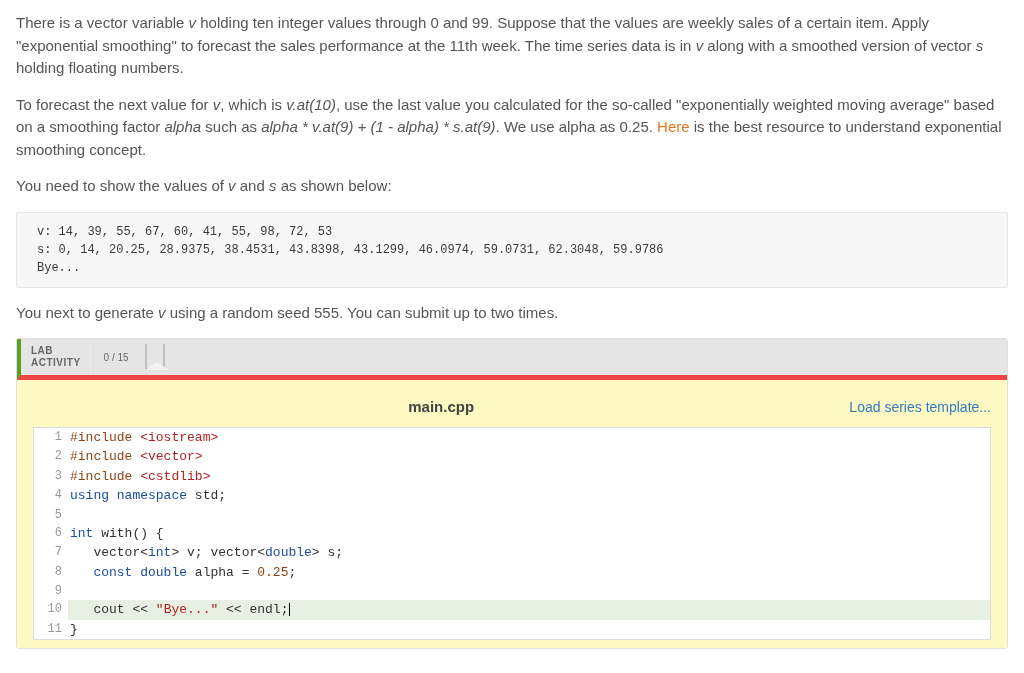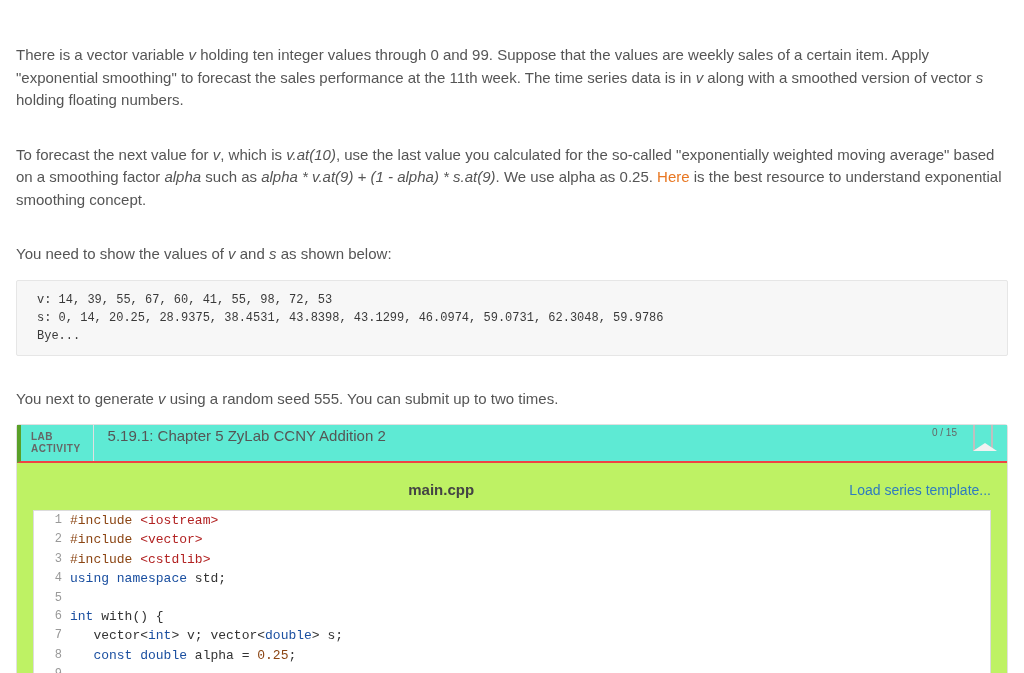--- a/index.html
+++ b/index.html
@@ -1,30 +1,30 @@
 <!DOCTYPE html>
 <html><head>
 <meta charset="utf-8">
 <style>
 * { box-sizing: border-box; margin: 0; padding: 0; }
 body { font-family: Arial, Helvetica, sans-serif; background: #fff; color: #3a3a3a; font-size: 15px; line-height: 1.5; padding: 12px 16px; }
 .content { max-width: 1000px; }
-p { color: #555; margin-bottom: 14px; font-weight: 300; margin-top: 32px; }
+p { color: #555; margin-bottom: 14px; font-weight: 300; }
 em { font-style: italic; }
 .link-orange { color: #e87722; text-decoration: none; }
 .example-box { background: #f7f7f7; border: 1px solid #e6e6e6; border-radius: 2px; padding: 10px 20px; margin: 10px 0 14px 0; font-family: "Courier New", monospace; font-size: 12px; color: #3a3a3a; white-space: pre; overflow-x: auto; }
 .lab-card { border: 1px solid #e0e0e0; border-radius: 3px; margin-top: 10px; background: #fafafa; }
-.lab-header { display: flex; align-items: flex-start; background: #5eead4; border-bottom: 2px solid #ef4444; border-left: 4px solid #5aa028; }
+.lab-header { display: flex; align-items: center; background: #e5e5e5; border-bottom: 5px solid #ef4444; border-left: 4px solid #5aa028; }
 .lab-badge { display: flex; flex-direction: column; justify-content: center; padding: 6px 12px 6px 10px; color: #666; font-size: 10px; font-weight: bold; letter-spacing: 0.5px; line-height: 1.2; border-right: 1px solid #e0e0e0; }
 .lab-title { flex: 1; display: flex; align-items: center; padding: 0 14px; color: #555; font-size: 15px; font-weight: 400; }
 .lab-score { display: flex; align-items: center; padding: 0 10px; color: #666; font-size: 10px; }
 .lab-bookmark { display: flex; align-items: center; padding: 0 14px 0 6px; }
 .bookmark-shape { width: 20px; height: 26px; border: 2px solid #bfbfbf; border-top: none; position: relative; }
 .bookmark-shape::after { content: ""; position: absolute; bottom: -2px; left: -2px; width: 0; height: 0; border-left: 12px solid transparent; border-right: 12px solid transparent; border-bottom: 8px solid #f2f2f2; }
-.editor-area { padding: 16px 16px 8px 16px; background: #bef264; }
+.editor-area { padding: 16px 16px 8px 16px; background: #fef9c3; }
 .editor-toolbar { display: flex; align-items: center; margin-bottom: 8px; }
 .editor-filename { flex: 1; text-align: center; color: #444; font-size: 15px; font-weight: bold; }
 .load-template { color: #2f7bbf; font-size: 14px; cursor: pointer; font-weight: 300; }
 .code-editor { border: 1px solid #dcdcdc; background: #fff; font-family: "Courier New", monospace; font-size: 13px; overflow-x: auto; }
 .code-line { display: flex; }
 .line-gutter { width: 34px; text-align: right; padding: 0 6px 0 0; color: #999; background: #fff; user-select: none; font-size: 12px; }
 .line-code { flex: 1; white-space: pre; color: #333; padding-left: 2px; }
 .line-code.hl { background: #e8f0e3; }
 .kw-brown { color: #8b4513; }
 .kw-blue { color: #1a4fa0; }
@@ -55,21 +55,20 @@
 <p>
 <span>You next to generate </span><em>v</em><span> using a random seed 555. You can submit up to two times.</span>
 </p>
 
 <div class="lab-card">
   <div class="lab-header">
     <div class="lab-badge">
       <span>LAB</span>
       <span>ACTIVITY</span>
     </div>
-    <div class="lab-title">5.19.1: Chapter 5 ZyLab CCNY Addition 2</div>
     <div class="lab-score">0 / 15</div>
     <div class="lab-bookmark">
       <div class="bookmark-shape"></div>
     </div>
   </div>
 
   <div class="editor-area">
     <div class="editor-toolbar">
       <div class="editor-filename">main.cpp</div>
       <div class="load-template">Load series template...</div>

